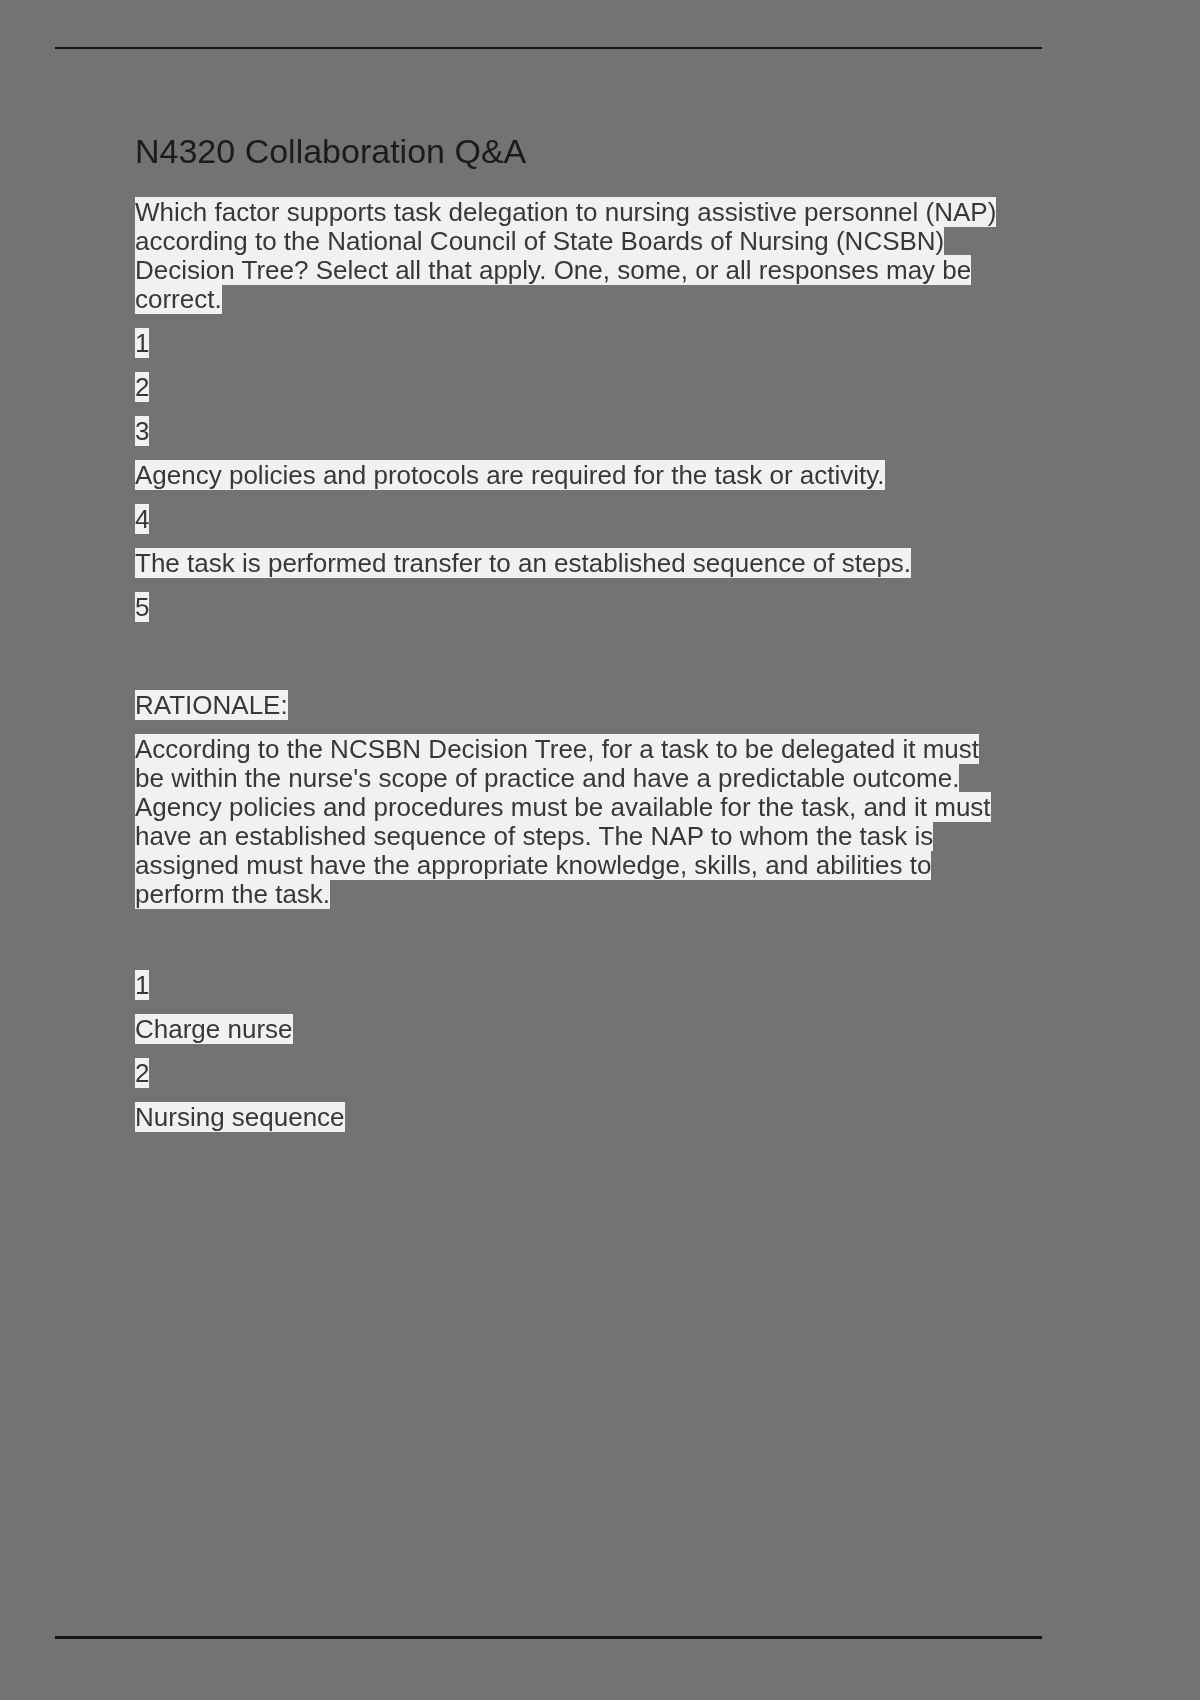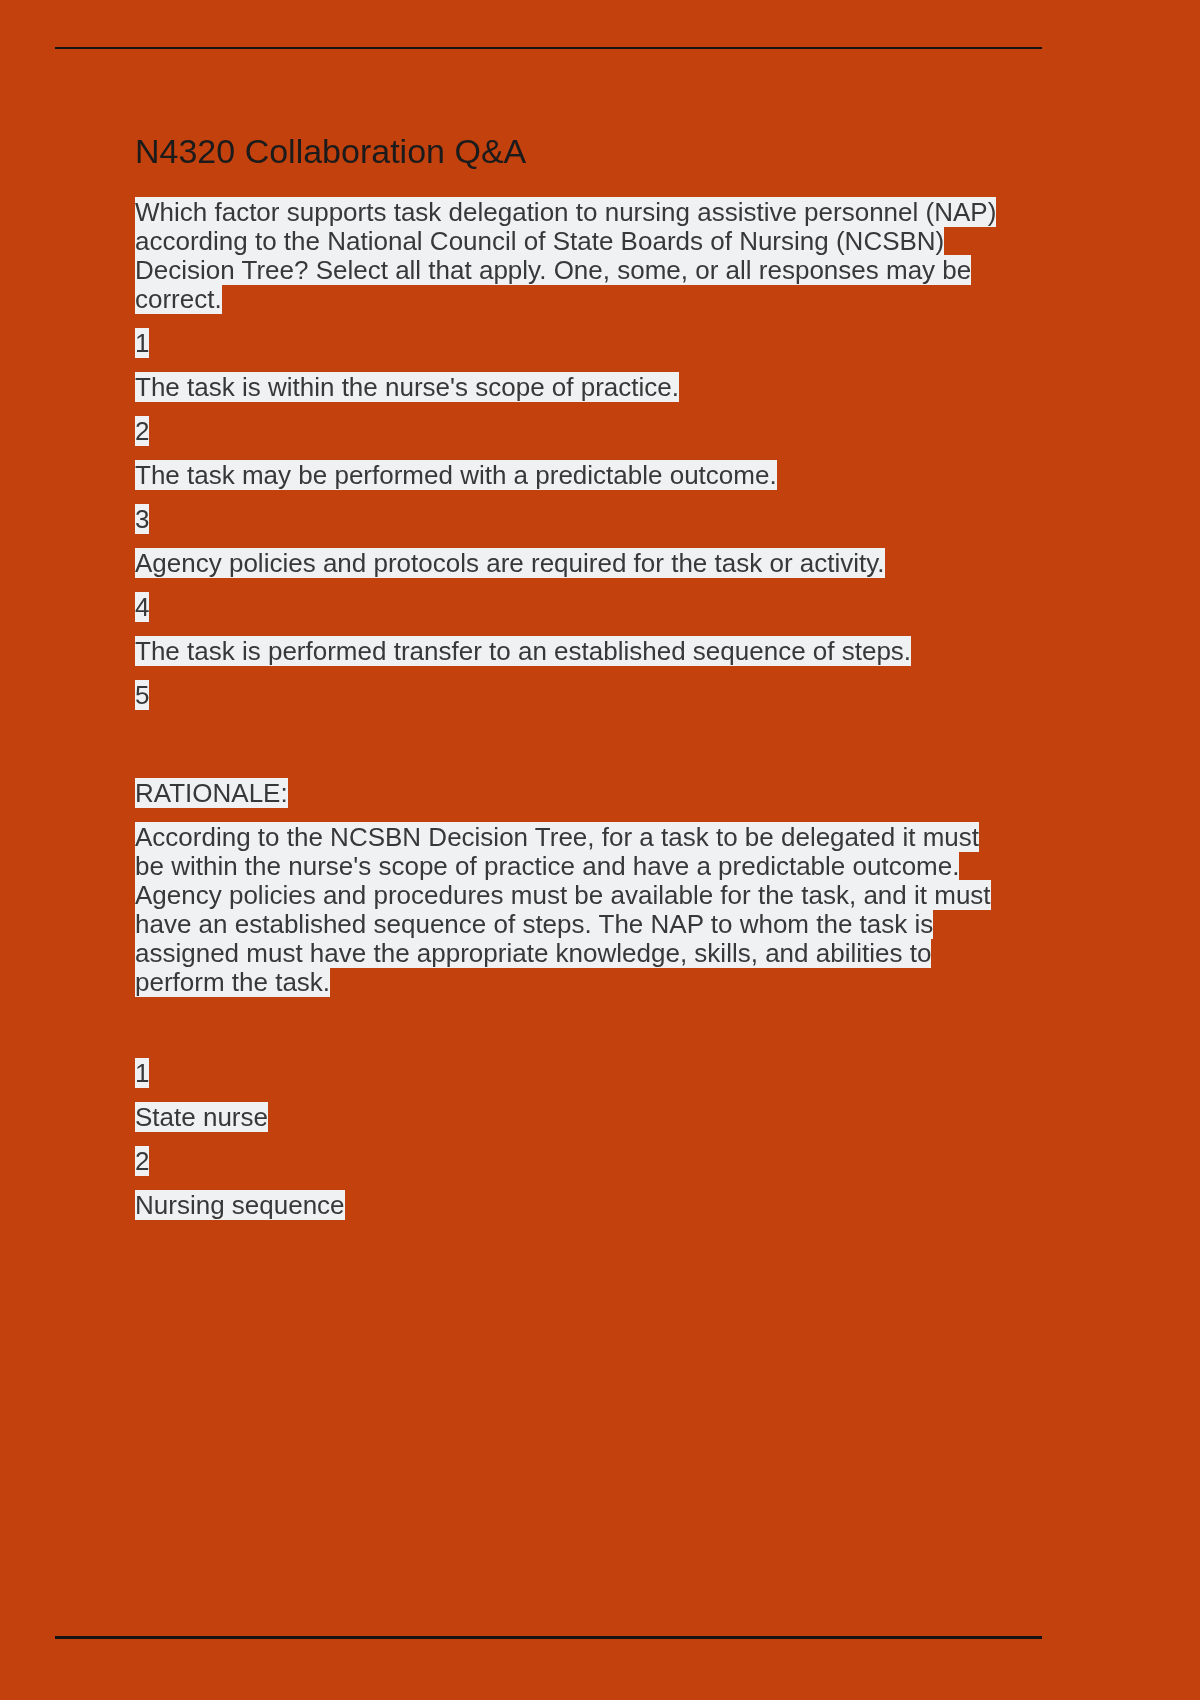--- a/index.html
+++ b/index.html
@@ -7,21 +7,21 @@
     padding: 0;
     background: #ffffff;
   }
   body {
     font-family: "Liberation Sans", "DejaVu Sans", sans-serif;
   }
   .page {
     position: relative;
     width: 1200px;
     height: 1700px;
-    background: #c2410c;
+    background: #737373;
     overflow: hidden;
   }
   .rule {
     position: absolute;
     left: 55px;
     width: 987px;
     background: #141414;
   }
   .rule-top {
     top: 47px;
@@ -65,43 +65,41 @@
 
   <div class="rule rule-top"></div>
 
   <div class="content">
 
     <h1 class="doc-title">N4320 Collaboration Q&amp;A</h1>
 
     <p class="line"><span class="hl">Which factor supports task delegation to nursing assistive personnel (NAP) according to the National Council of State Boards of Nursing (NCSBN) Decision Tree? Select all that apply. One, some, or all responses may be correct.</span></p>
 
     <p class="line"><span class="hl">1</span></p>
-    <p class="line"><span class="hl">The task is within the nurse's scope of practice.</span></p>
 
     <p class="line"><span class="hl">2</span></p>
-    <p class="line"><span class="hl">The task may be performed with a predictable outcome.</span></p>
 
     <p class="line"><span class="hl">3</span></p>
     <p class="line"><span class="hl">Agency policies and protocols are required for the task or activity.</span></p>
 
     <p class="line"><span class="hl">4</span></p>
     <p class="line"><span class="hl">The task is performed transfer to an established sequence of steps.</span></p>
 
     <p class="line"><span class="hl">5</span></p>
 
     <div class="gap-a"></div>
 
     <p class="line"><span class="hl">RATIONALE:</span></p>
     <p class="line"><span class="hl">According to the NCSBN Decision Tree, for a task to be delegated it must be within the nurse's scope of practice and have a predictable outcome. Agency policies and procedures must be available for the task, and it must have an established sequence of steps. The NAP to whom the task is assigned must have the appropriate knowledge, skills, and abilities to perform the task.</span></p>
 
     <div class="gap-b"></div>
 
 
     <p class="line"><span class="hl">1</span></p>
-    <p class="line"><span class="hl">State nurse</span></p>
+    <p class="line"><span class="hl">Charge nurse</span></p>
 
     <p class="line"><span class="hl">2</span></p>
     <p class="line"><span class="hl">Nursing sequence</span></p>
 
   </div>
 
   <div class="rule rule-bottom"></div>
 
 </div>
 

